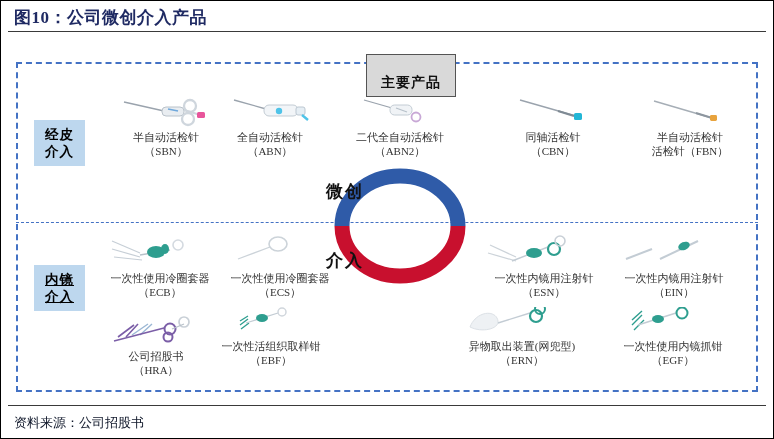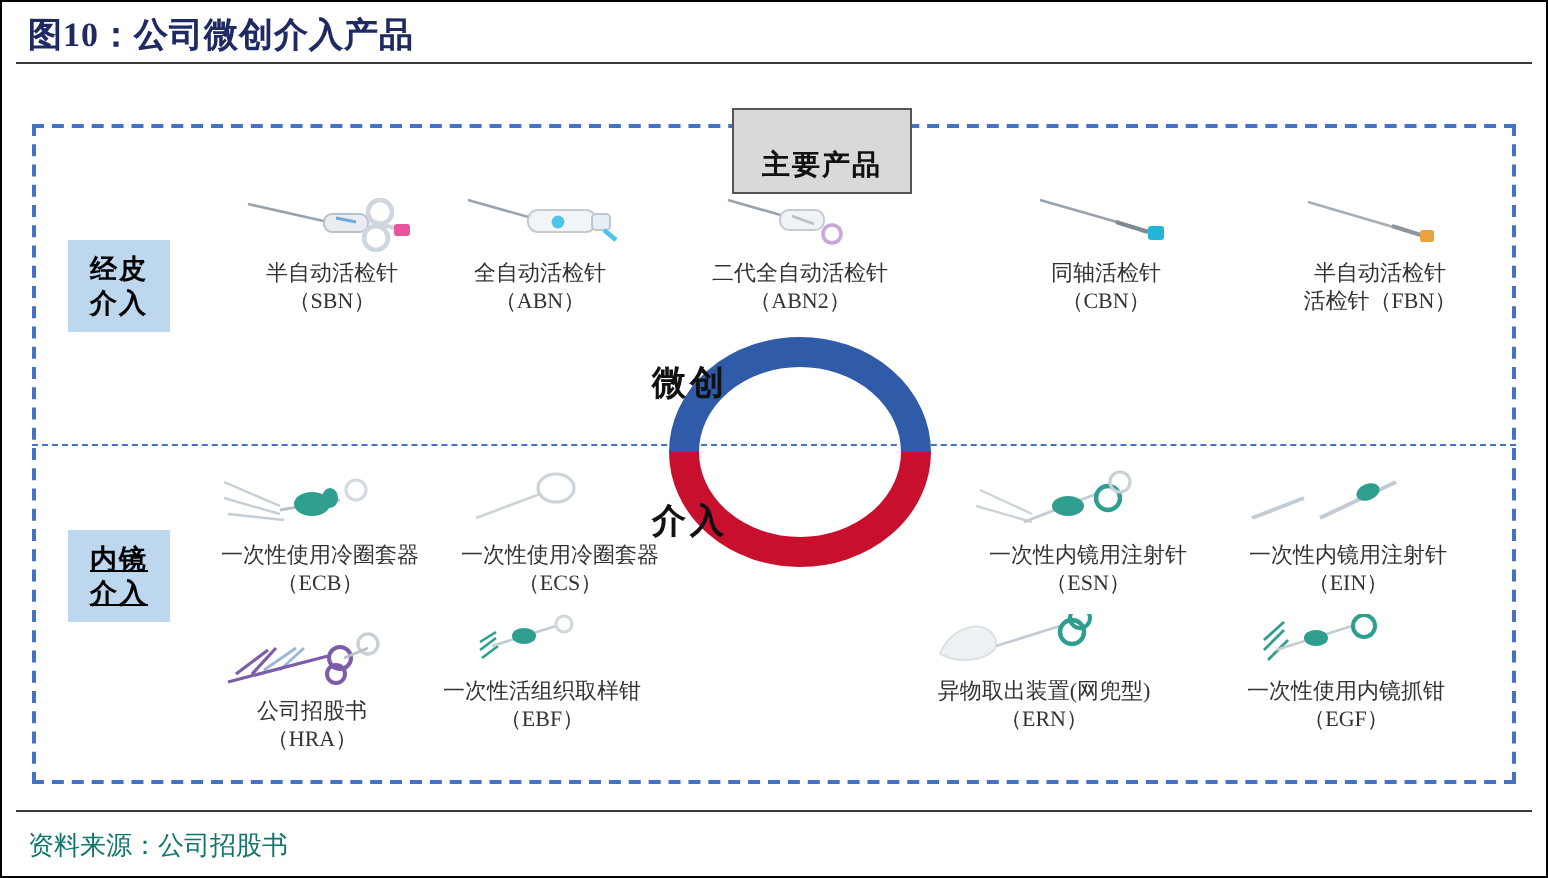--- a/index.html
+++ b/index.html
@@ -34,21 +34,21 @@
   }
 
   
   .footer-rule{
     position:absolute;left:8px;top:405px;width:758px;height:0;
     border-top:1.3px solid #3a3a3a;
   }
   .footer-text{
     position:absolute;left:14px;top:414px;
     font-family:"Liberation Serif","DejaVu Serif",serif;
-    font-size:13px;color:#0f766e;white-space:nowrap;
+    font-size:13px;color:#0f172a;white-space:nowrap;
   }
 
   
   .chart-area{
     position:absolute;left:16px;top:62px;width:742px;height:330px;
     border:2px dashed #4472C4;
     box-sizing:border-box;
   }
   .section-divider{
     position:absolute;left:16px;top:222px;width:742px;height:0;

